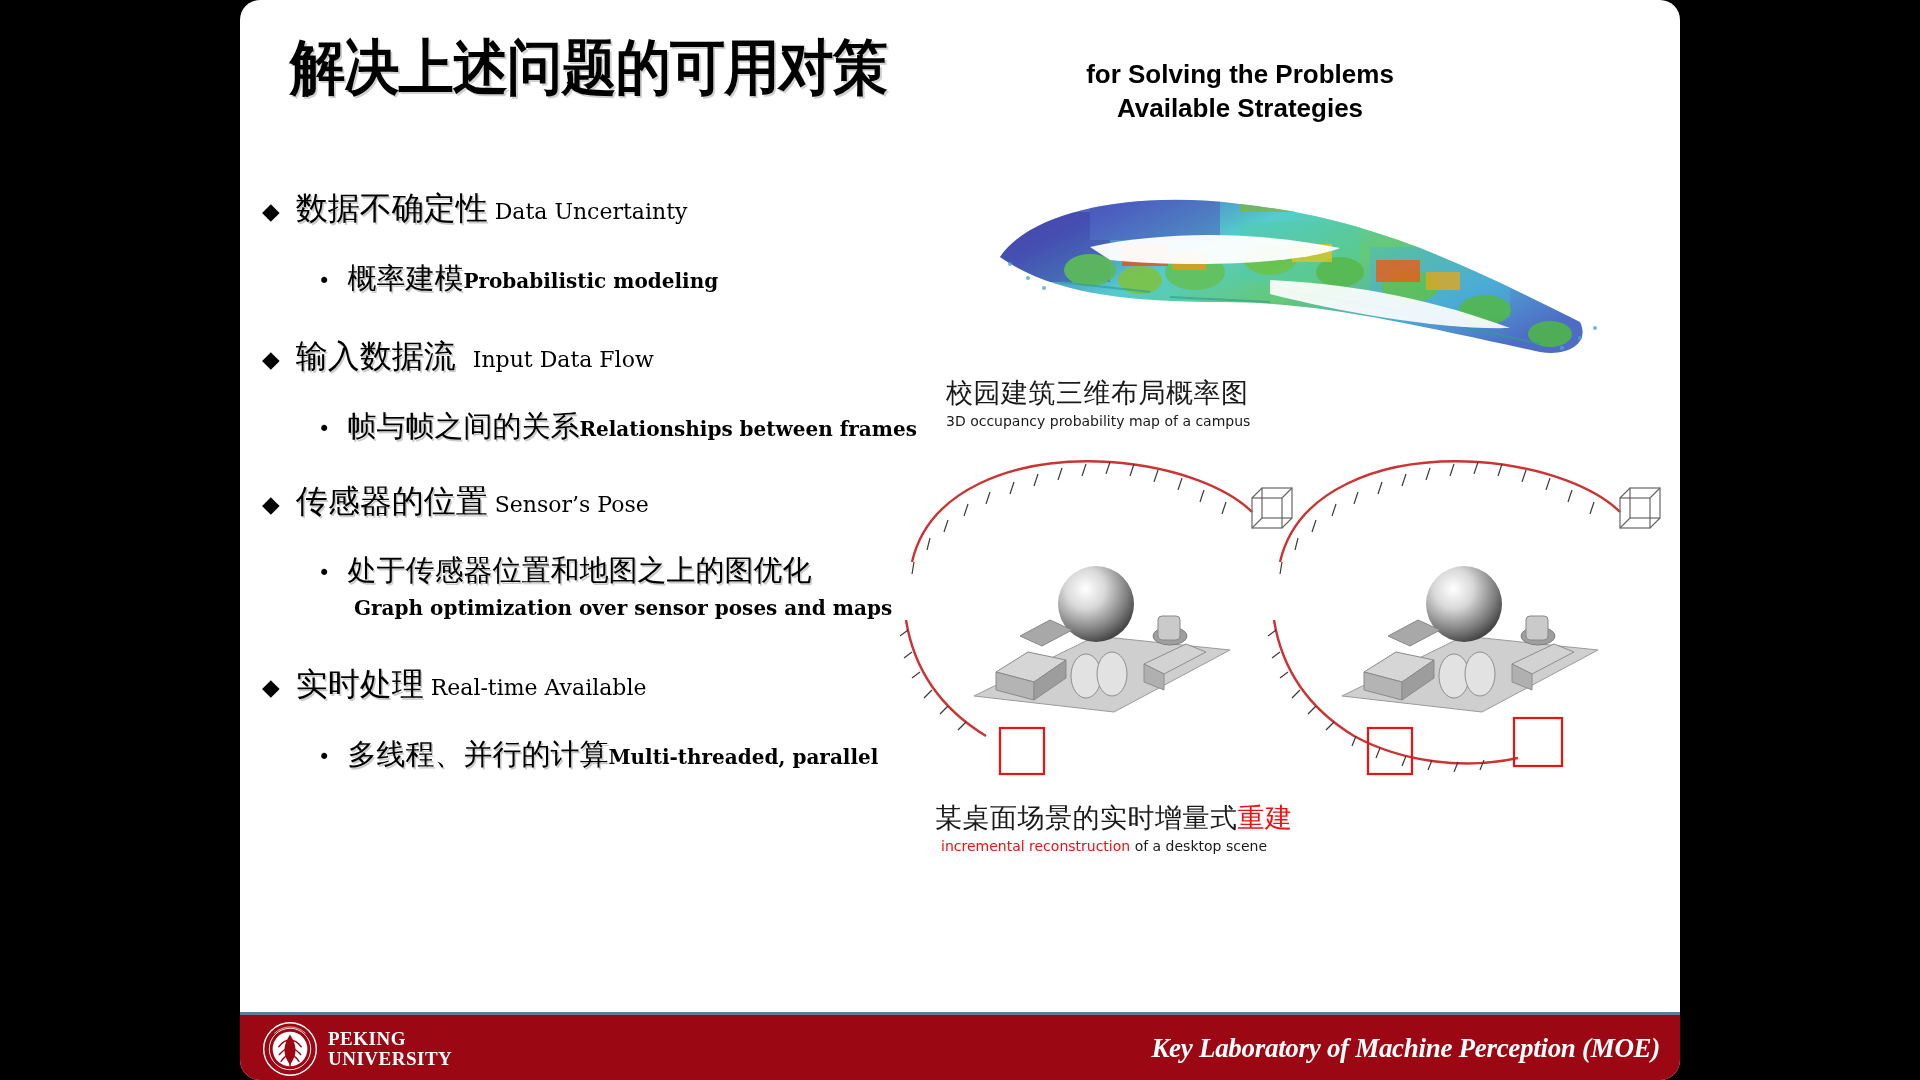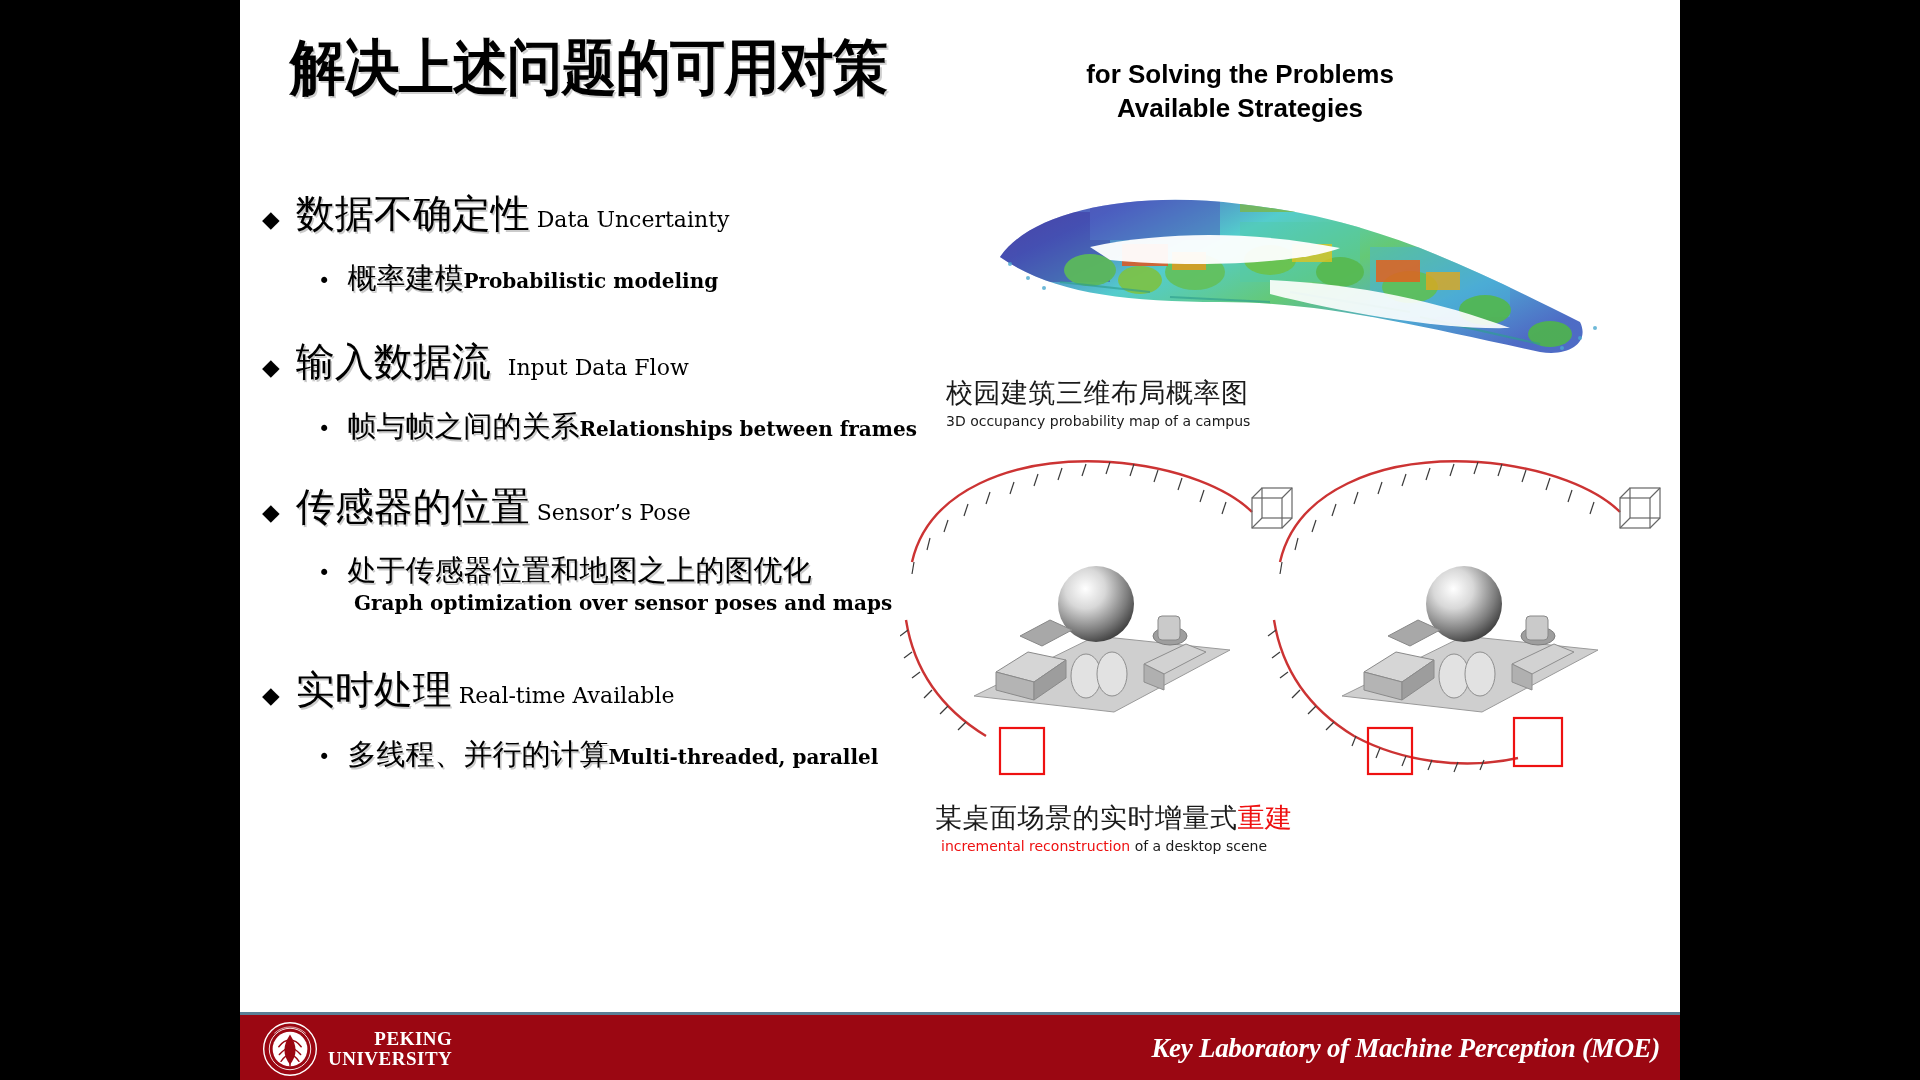--- a/index.html
+++ b/index.html
@@ -3,21 +3,21 @@
 <meta charset="utf-8">
 <style>
   * { margin:0; padding:0; box-sizing:border-box; }
   html,body { width:1920px; height:1080px; background:#000; overflow:hidden; }
   body { font-family:"Liberation Sans", sans-serif; }
 
   #stage { position:relative; width:1920px; height:1080px; background:#000; }
 
   #slide {
     position:absolute; left:240px; top:0px; width:1440px; height:1080px;
-    background:#ffffff; overflow:hidden;
+    background:#ffffff; overflow:hidden;border-radius:20px;
   }
 
   
   #header { position:absolute; left:0; top:0; width:1440px; height:160px; }
   #title-cn {
     position:absolute; left:50px; top:28px; width:660px;
     font-family:"DejaVu Sans", sans-serif;
     font-size:60px; font-weight:700; color:#000;
     letter-spacing:-1px; white-space:nowrap;
     transform:scaleX(0.92); transform-origin:left center;
@@ -33,21 +33,21 @@
 
   
   #bullets { position:absolute; left:0px; top:175px; width:700px; height:740px; }
 
   .lvl1 { position:absolute; left:22px; display:flex; align-items:baseline; white-space:nowrap; }
   .lvl1 .dia {
     font-family:"DejaVu Sans", sans-serif; font-size:23px; color:#000;
     margin-right:16px; line-height:1;
   }
   .lvl1 .cn {
-    font-family:"DejaVu Serif", serif; font-size:39px; color:#000;
+    font-family:"DejaVu Serif", serif; font-size:32px; color:#000;
     text-shadow:1.5px 1.5px 0 rgba(140,140,140,0.45);
   }
   .lvl1 .en {
     font-family:"DejaVu Serif", serif; font-size:22px; color:#000; margin-left:7px;
   }
   .lvl1 .en.gap { margin-left:17px; }
 
   .lvl2 { position:absolute; left:78px; white-space:nowrap; }
   .lvl2 .row { display:flex; align-items:baseline; }
   .lvl2 .dot {
@@ -56,21 +56,21 @@
   }
   .lvl2 .cn {
     font-family:"DejaVu Serif", serif; font-size:29px; color:#000;
     text-shadow:1.5px 1.5px 0 rgba(140,140,140,0.45);
   }
   .lvl2 .en {
     font-family:"DejaVu Serif", serif; font-size:20px; font-weight:700; color:#000; 
   }
   .lvl2 .en2 {
     font-family:"DejaVu Serif", serif; font-size:20px; font-weight:700; color:#000;
-    display:block; margin-left:36px; 
+    display:block; margin-left:36px; margin-top:5px;
   }
 
   
   #fig-cloud { position:absolute; left:700px; top:152px; width:700px; height:240px; }
   #fig-cloud svg { position:absolute; left:0; top:0; }
 
   .cap { position:absolute; white-space:nowrap; }
   .cap .cn {
     font-family:"DejaVu Sans", sans-serif; font-size:27px; color:#1a1a1a;
     display:block; letter-spacing:0.5px;
@@ -92,21 +92,21 @@
     position:absolute; left:0; bottom:0; width:1440px; height:68px;
     background:#9b0712; border-top:3px solid #5b7f96;
   }
   #logo-wrap { position:absolute; left:22px; top:6px; display:flex; align-items:center; }
   #logo-seal { width:56px; height:56px; }
   #logo-text {
     margin-left:10px; color:#ffffff;
     font-family:"Liberation Serif", serif; font-weight:700;
     font-size:19px; line-height:1.03; letter-spacing:0.5px;
   }
-  #logo-text span { display:block;text-align:right; }
+  #logo-text span { display:block; }
   #lab-name {
     position:absolute; right:20px; top:18px; color:#ffffff;
     font-family:"Liberation Serif", serif; font-style:italic; font-weight:700;
     font-size:27px; letter-spacing:-0.3px; white-space:nowrap;
   }
 </style>
 </head>
 <body>
 
 <div id="stage">

